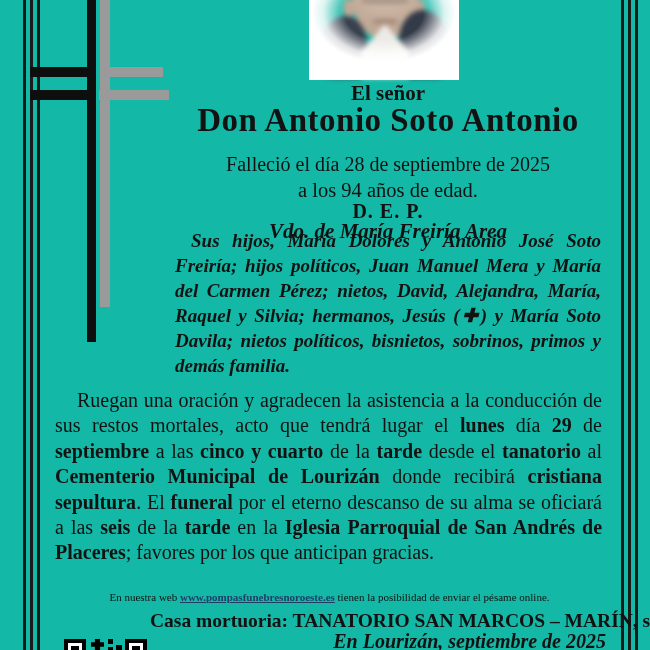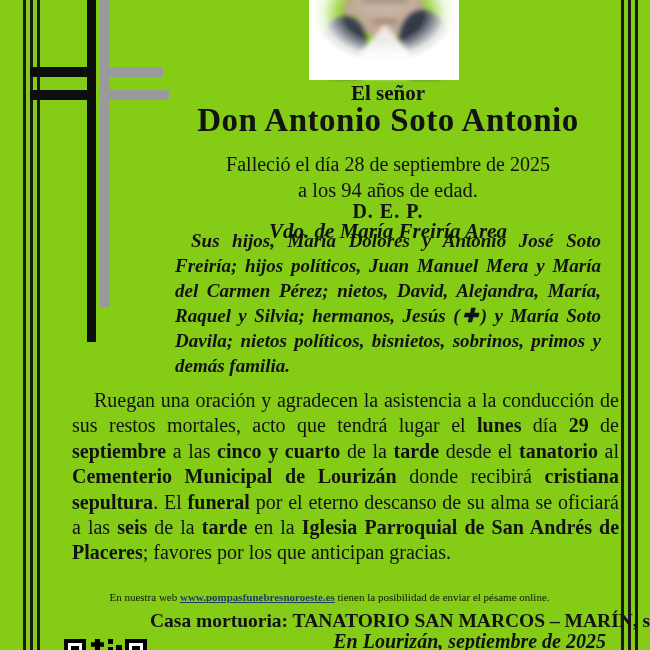--- a/index.html
+++ b/index.html
@@ -1,19 +1,19 @@
 <!DOCTYPE html>
 <html><head>
 <meta charset="utf-8">
 <title>Esquela</title>
 <style>
   * { margin:0; padding:0; box-sizing:border-box; }
   html,body { width:650px; height:650px; background:#fff; overflow:hidden; }
   .page {
-    position:relative; width:650px; height:650px; background:#84cc16;
+    position:relative; width:650px; height:650px; background:#14b8a6;
     font-family:"Liberation Serif","DejaVu Serif",serif; color:#121212; overflow:hidden;
   }
   
   .vline { position:absolute; top:0; bottom:0; width:3px; background:#1a1a1a; }
   .vl1 { left:23px; } .vl2 { left:30px; } .vl3 { left:37px; }
   .vr1 { left:621px; } .vr2 { left:628px; } .vr3 { left:635px; }
 
   
   .bar { position:absolute; }
   .cross-v-black { left:87px; top:0; width:9px;  height:342px; background:#0e0e0e; }
@@ -49,21 +49,21 @@
   .dep-line   { top:200px; font-size:20px; font-weight:bold; letter-spacing:1px; }
   .widower    { top:219px; font-size:21px; font-weight:bold; font-style:italic; }
 
   .family {
     position:absolute; left:175px; top:228px; width:426px;
     font-size:19px; line-height:25px; font-weight:bold; font-style:italic;
     text-align:justify; text-indent:16px;
   }
   .announce {
     position:absolute; left:55px; top:388px; width:547px;
-    font-size:20px; line-height:25.4px; text-align:justify; text-indent:22px;margin-left:17px;
+    font-size:20px; line-height:25.4px; text-align:justify; text-indent:22px;
   }
   .announce .b, .rich .b { font-weight:bold; }
   .fineprint { position:absolute; left:57px; top:591px; width:545px; font-size:11px;text-align:center; }
   .fineprint .lnk { color:#1e3e66; text-decoration:underline; font-weight:bold; cursor:pointer; }
   .mortuary { position:absolute; left:150px; top:610px; width:452px; text-align:center;
               font-size:19.5px; font-weight:bold; white-space:nowrap; }
   .placedate { position:absolute; left:150px; top:630px; width:456px; text-align:right;
                font-size:20px; font-weight:bold; font-style:italic; }
 
   

